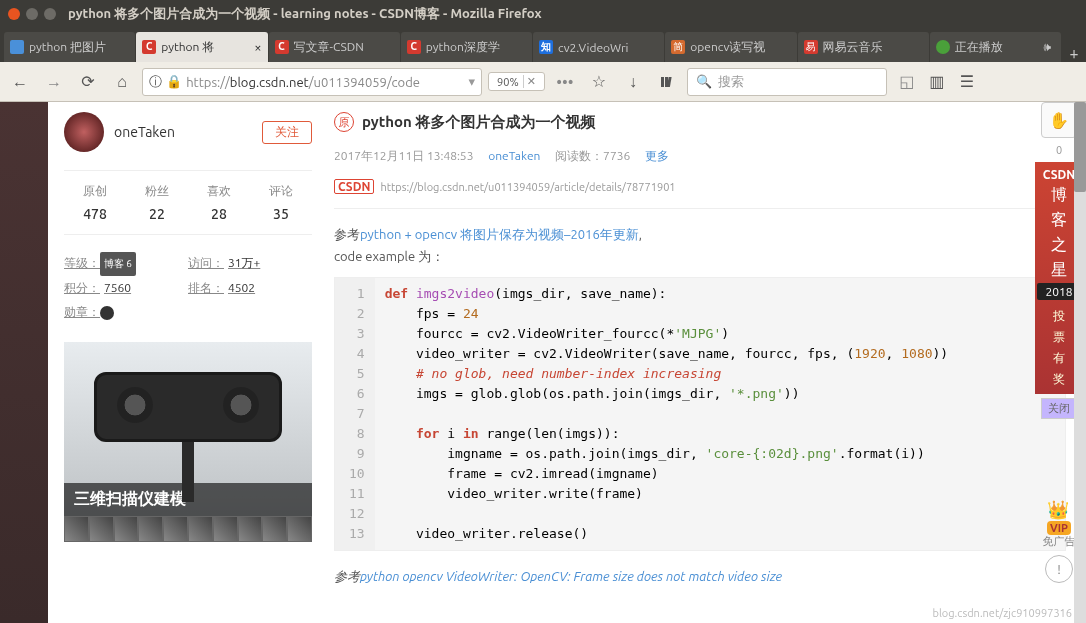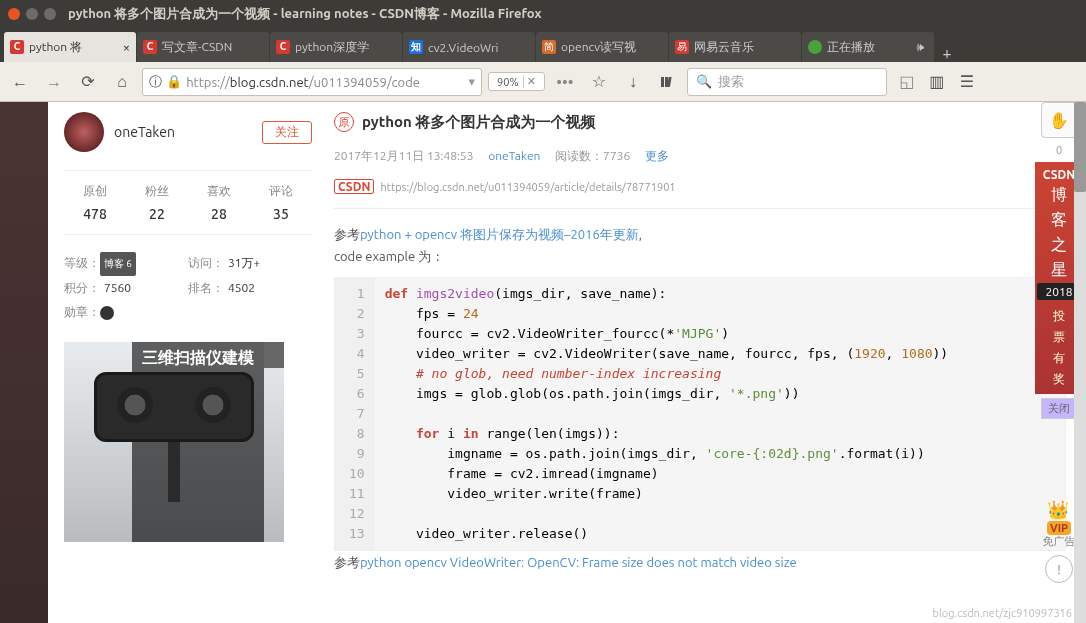--- a/index.html
+++ b/index.html
@@ -47,25 +47,25 @@
 .author-row { display:flex; align-items:center; gap:10px; }
 .avatar { width:40px; height:40px; border-radius:50%; background:radial-gradient(#c06060, #401010); }
 .author-name { font-size:14px; color:#333; flex:1;}
 .follow-btn { border:1px solid #e05a3a; color:#e05a3a; padding:2px 12px; border-radius:3px; font-size:12px;}
 .stats { display:flex; border-top:1px solid #eee; border-bottom:1px solid #eee; margin-top:18px; padding:12px 0;}
 .stat { flex:1; text-align:center;}
 .stat .lbl { font-size:12px; color:#888;}
 .stat .val { font-size:14px; color:#333; margin-top:6px; font-weight:500;}
 .meta-grid { margin-top:16px; font-size:12px; color:#888; line-height:24px;}
 .meta-row { display:flex; }
-.meta-row > div { flex:1; }
+.meta-row > div { flex:1;text-decoration:underline; }
 .meta-row .mv { color:#333; margin-left:4px;}
 .badge-b { display:inline-block; background:#555; color:#fff; font-size:10px; padding:0 4px; border-radius:2px;}
 .badge-c { display:inline-block; width:14px; height:14px; background:#333; border-radius:50%; vertical-align:middle;}
-.ad-box { margin-top:18px; width:220px; height:200px; background:#dfe3e6; background:linear-gradient(180deg,#e8ecef,#b8bcbf); position:relative; display:flex; flex-direction:row; justify-content:flex-end;}
+.ad-box { margin-top:18px; width:248px; height:200px; background:#dfe3e6; background:linear-gradient(180deg,#e8ecef,#b8bcbf); position:relative; display:flex; flex-direction:column; justify-content:flex-end;}
 .ad-title { background:rgba(0,0,0,0.6); color:#fff; font-size:16px; font-weight:bold; padding:6px 10px;}
 .scanner { position:absolute; top:30px; left:30px; right:30px; height:70px; background:#2a2a2a; border-radius:12px; border:3px solid #1a1a1a;}
 .scanner::before,.scanner::after{content:"";position:absolute;top:12px;width:36px;height:36px;background:radial-gradient(#555 40%,#222 42%);border-radius:50%;}
 .scanner::before{left:20px;} .scanner::after{right:20px;}
 .tripod { position:absolute; top:100px; left:50%; width:12px; height:60px; background:#2a2a2a; transform:translateX(-50%);}
 .thumb-strip { display:flex; height:26px; background:#999;}
 .thumb-strip div{flex:1; border:1px solid #666; background:linear-gradient(45deg,#888,#444);}
 .latest { margin-top:20px; border-left:3px solid #d43; padding-left:10px; font-size:14px; color:#333;}
 
 .main { flex:1; padding: 10px 20px 10px 6px; }
@@ -110,20 +110,24 @@
 <div class="title-bar">
   <div class="window-controls">
     <div class="wc close"></div>
     <div class="wc min"></div>
     <div class="wc max"></div>
   </div>
   <div class="window-title">python 将多个图片合成为一个视频 - learning notes - CSDN博客 - Mozilla Firefox</div>
 </div>
 
 <div class="tab-strip">
+  <div class="tab">
+      <span class="favicon" style="background:#4a90d9"></span>
+      <span class="txt">python 把图片</span>
+    </div>
   <div class="tab active">
       <span class="favicon" style="background:#d43a2f;color:#fff;text-align:center;line-height:14px;font-size:10px;font-weight:bold;">C</span>
       <span class="txt">python 将</span>
       <span class="close-x">×</span>
     </div>
   <div class="tab">
       <span class="favicon" style="background:#d43a2f;color:#fff;text-align:center;line-height:14px;font-size:10px;font-weight:bold;">C</span>
       <span class="txt">写文章-CSDN</span>
     </div>
   <div class="tab">
@@ -275,21 +279,21 @@
     <span class="cm"># no glob, need number-index increasing</span>
     imgs = glob.glob(os.path.join(imgs_dir, <span class="str">'*.png'</span>))
 
     <span class="kw">for</span> i <span class="kw">in</span> range(len(imgs)):
         imgname = os.path.join(imgs_dir, <span class="str">'core-{:02d}.png'</span>.format(i))
         frame = cv2.imread(imgname)
         video_writer.write(frame)
 
     video_writer.release()</div>
       </div>
-      <div class="body-text" style="">
+      <div class="body-text" style="margin-top:14px;font-style:italic;">
         <span>参考</span><a>python opencv VideoWriter: OpenCV: Frame size does not match video size</a>
       </div>
     </div>
 
     <div class="right-ad">
       <div class="ext-icon">✋</div>
       <div class="zero">0</div>
       <div class="csdn-side">
         <div class="line" style="font-weight:bold">CSDN</div>
         <div class="line" style="font-size:16px">博</div>

